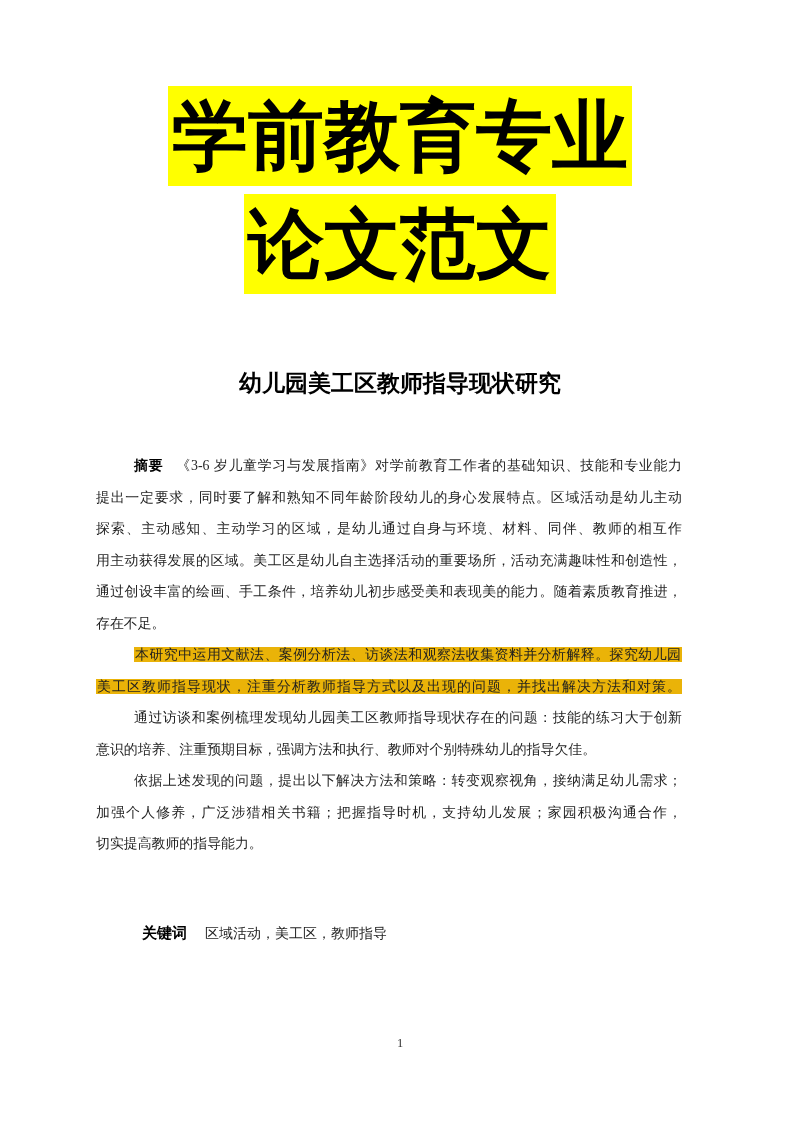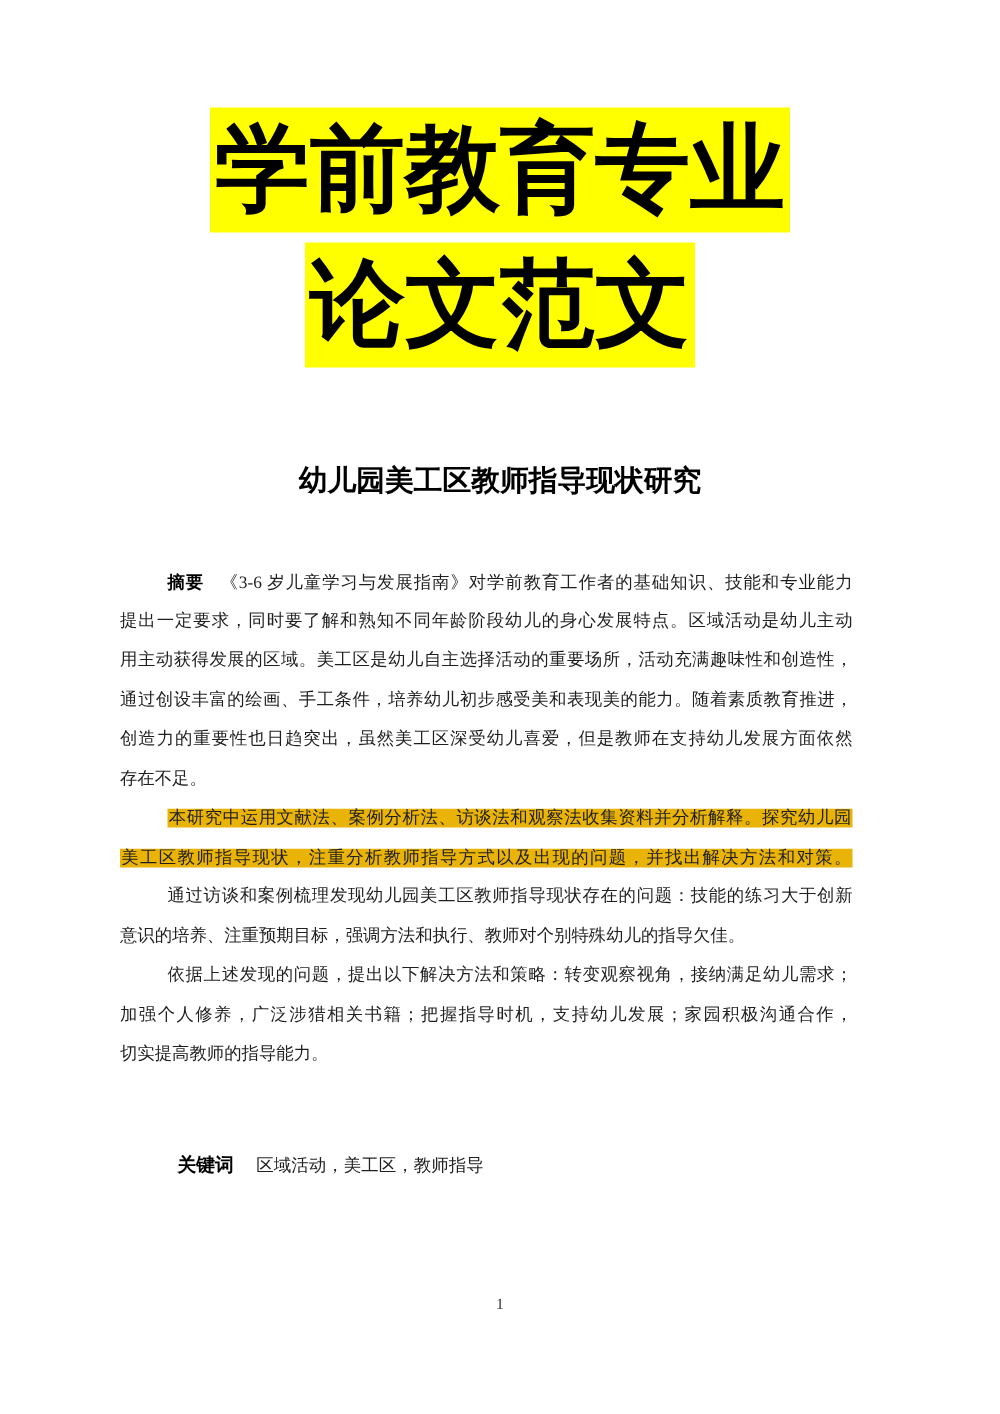--- a/index.html
+++ b/index.html
@@ -24,21 +24,21 @@
     line-height:100px;
     height:100px;
     padding:0 4px;
     letter-spacing:0px;
     white-space:nowrap;
   }
   
   .paper-title{
     position:absolute;top:370px;left:0;width:100%;
     margin:0;text-align:center;
-    font-family:Liberation Serif, serif;
+    font-family:Liberation Mono, monospace;
     font-weight:700;font-size:23px;line-height:30px;color:#000000;
   }
   
   .body-text{
     position:absolute;top:450px;left:96px;width:586px;
     font-size:13.9px;
   }
   .tline{
     height:31.5px;line-height:31.5px;
     text-align:justify;text-align-last:justify;
@@ -85,23 +85,23 @@
       <span class="banner-mark">论文范文</span>
     </div>
   </div>
 
   <h1 class="paper-title">幼儿园美工区教师指导现状研究</h1>
 
   <div class="body-text">
 
     <div class="tline indent"><span class="para-label">摘要</span><span>《3-6 岁儿童学习与发展指南》对学前教育工作者的基础知识、技能和专业能力</span></div>
     <div class="tline">提出一定要求，同时要了解和熟知不同年龄阶段幼儿的身心发展特点。区域活动是幼儿主动</div>
+    <div class="tline">探索、主动感知、主动学习的区域，是幼儿通过自身与环境、材料、同伴、教师的相互作</div>
     <div class="tline">用主动获得发展的区域。美工区是幼儿自主选择活动的重要场所，活动充满趣味性和创造性，</div>
     <div class="tline">通过创设丰富的绘画、手工条件，培养幼儿初步感受美和表现美的能力。随着素质教育推进，</div>
-    <div class="tline">创造力的重要性也日趋突出，虽然美工区深受幼儿喜爱，但是教师在支持幼儿发展方面依然</div>
     <div class="tline last">存在不足。</div>
 
     <div class="tline indent"><mark class="hl">本研究中运用文献法、案例分析法、访谈法和观察法收集资料并分析解释。探究幼儿园</mark></div>
     <div class="tline"><mark class="hl">美工区教师指导现状，注重分析教师指导方式以及出现的问题，并找出解决方法和对策。</mark></div>
 
     <div class="tline indent">通过访谈和案例梳理发现幼儿园美工区教师指导现状存在的问题：技能的练习大于创新</div>
     <div class="tline last">意识的培养、注重预期目标，强调方法和执行、教师对个别特殊幼儿的指导欠佳。</div>
 
     <div class="tline indent">依据上述发现的问题，提出以下解决方法和策略：转变观察视角，接纳满足幼儿需求；</div>
     <div class="tline">加强个人修养，广泛涉猎相关书籍；把握指导时机，支持幼儿发展；家园积极沟通合作，</div>

